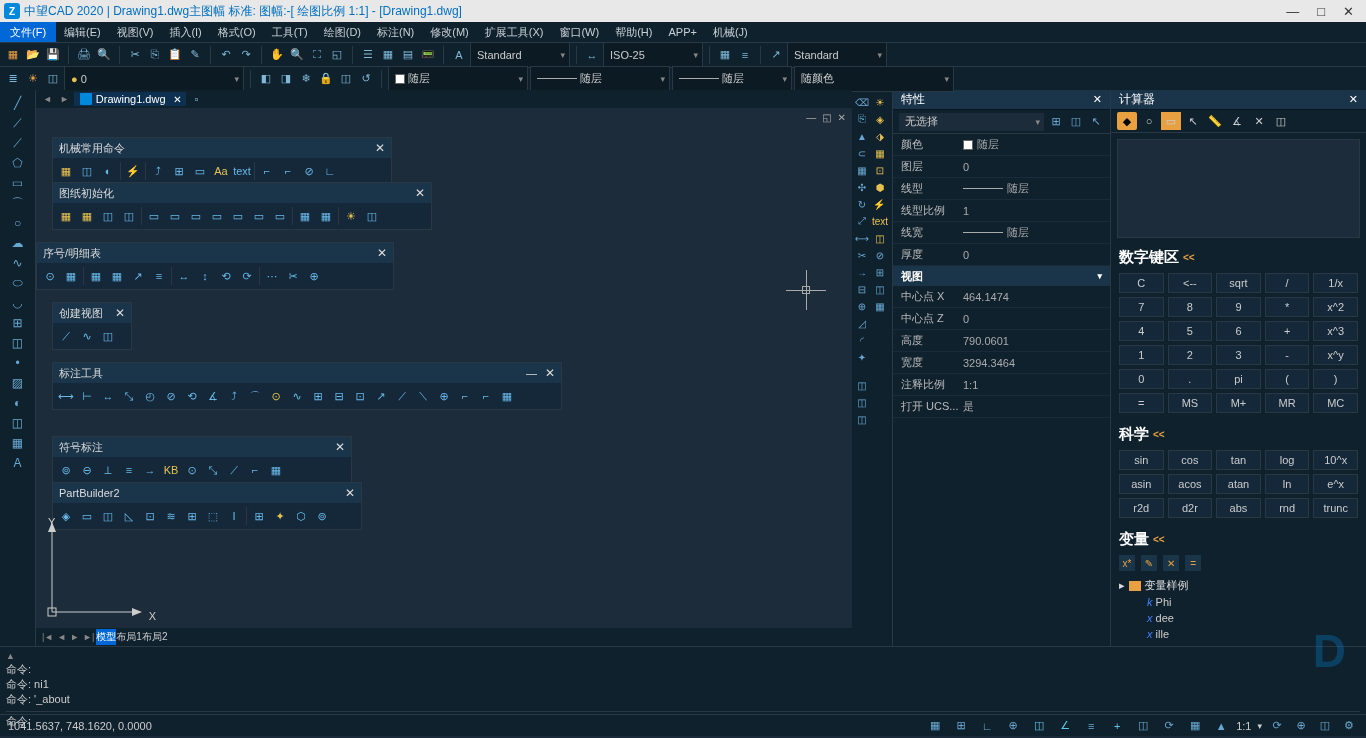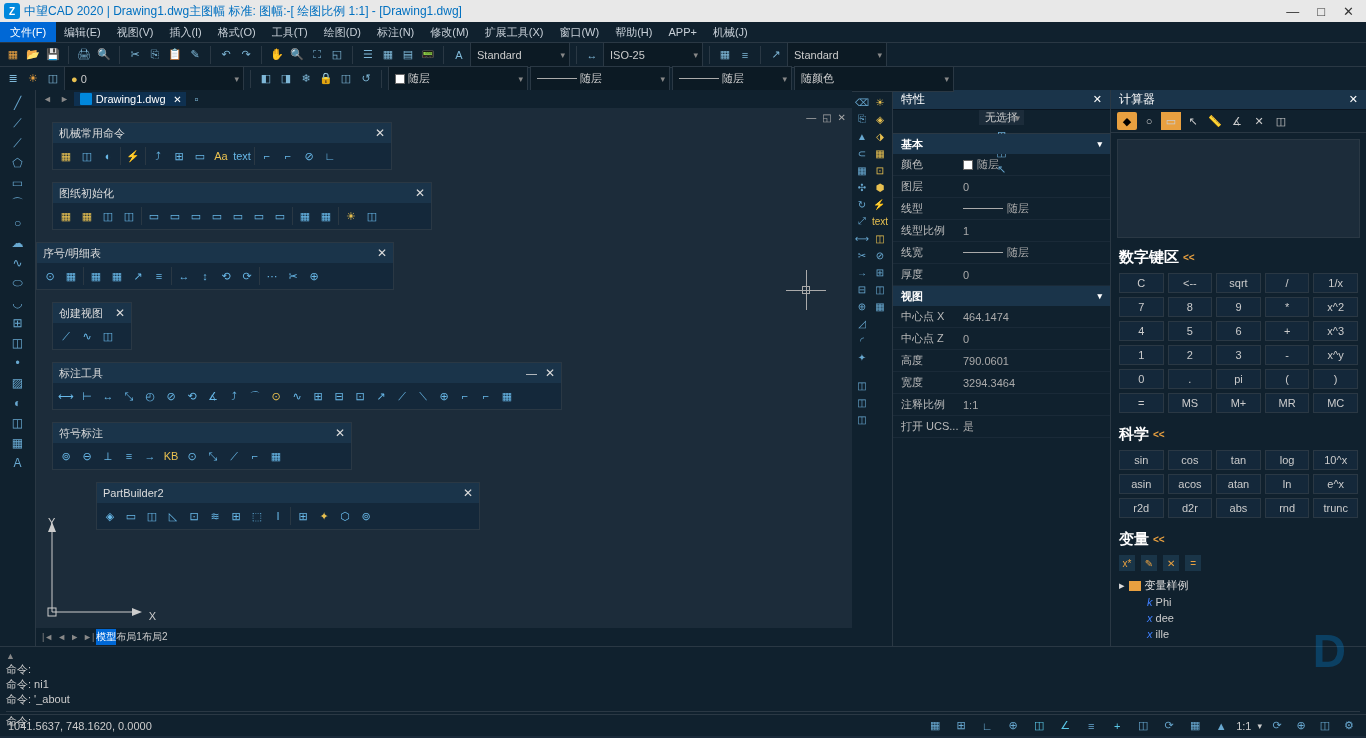--- a/index.html
+++ b/index.html
@@ -64,21 +64,21 @@
 .mid-tools .micon { width: 16px; height: 16px; color: #68a8d0; cursor: pointer; display:flex; align-items:center; justify-content:center; font-size:10px; }
 .mid-tools .micon.y { color: #e8c050; }
 
 .right-panels { display: flex; gap: 0; }
 .panel { background: #10212e; border-left: 1px solid #2a3844; display: flex; flex-direction: column; }
 .panel-header { height: 20px; background: #1a344a; display: flex; align-items: center; padding: 0 8px; color: #fff; font-size: 12px; border-bottom: 1px solid #0a1520; }
 .panel-header .ph-close { margin-left: auto; cursor: pointer; font-size:11px; }
 .panel-body { flex:1; overflow: auto; }
 
 .props-panel { width: 218px; }
-.props-sel { height: 24px; display: flex; align-items: center; padding: 0 6px; gap: 4px; border-bottom: 1px solid #2a3844; flex-direction: column; }
+.props-sel { height: 24px; display: flex; align-items: center; padding: 0 6px; gap: 4px; border-bottom: 1px solid #2a3844; }
 .props-sel .sel-dd { flex:1; background:#1c2c3a; height:18px; display:flex; align-items:center; padding:0 6px; position:relative; font-size:11px; }
 .props-sel .sel-dd::after { content:'▾'; position:absolute; right:4px; font-size:9px; color:#888; }
 .props-sel .sicon { width:16px; height:16px; color:#68a8d0; cursor:pointer; display:flex; align-items:center; justify-content:center; font-size:11px; }
 .prop-section-h { height: 20px; background: #1a344a; color: #fff; display: flex; align-items: center; padding: 0 8px; font-size: 11px; font-weight: bold; position:relative; }
 .prop-section-h::after { content:'▾'; position:absolute; right:8px; font-size:9px; }
 .prop-row { display: flex; height: 22px; align-items: center; border-bottom: 1px solid #1a2a38; }
 .prop-row .plabel { width: 70px; padding-left: 8px; color: #bbb; font-size:11px; }
 .prop-row .pval { flex:1; color: #aaa; font-size:11px; display:flex; align-items:center; gap:4px; }
 .color-sw { width: 10px; height: 10px; background: #fff; border: 1px solid #666; display: inline-block; }
 .line-sw { width: 40px; height: 1px; background: #aaa; display: inline-block; }
@@ -237,21 +237,21 @@
     <div class="canvas">
       <div class="canvas-controls">
         <span>—</span>
         <span>◱</span>
         <span>✕</span>
       </div>
       <div class="crosshair">
           <div class="box"></div>
         </div>
 
-      <div class="float-panel" style="top:14px; left:16px; width:340px;">
+      <div class="float-panel" style="top:29px; left:16px; width:340px;">
         <div class="fp-header">
             <span>机械常用命令</span>
             <span class="fp-close">✕</span>
           </div>
         <div class="fp-body">
           <span class="fp-icon y">▦</span>
             <span class="fp-icon">◫</span>
             <span class="fp-icon">◐</span>
             <span class="fp-sep"></span>
             <span class="fp-icon y">⚡</span>
@@ -359,41 +359,41 @@
             <span class="fp-icon">↗</span>
             <span class="fp-icon">⟋</span>
             <span class="fp-icon">⟍</span>
             <span class="fp-icon">⊕</span>
             <span class="fp-icon">⌐</span>
             <span class="fp-icon">⌐</span>
             <span class="fp-icon">▦</span>
         </div>
       </div>
 
-      <div class="float-panel" style="top:314px; left:16px; width:300px;">
+      <div class="float-panel" style="top:328px; left:16px; width:300px;">
         <div class="fp-header">
             <span>符号标注</span>
             <span class="fp-close">✕</span>
           </div>
         <div class="fp-body">
           <span class="fp-icon">⊚</span>
             <span class="fp-icon">⊖</span>
             <span class="fp-icon">⟂</span>
             <span class="fp-icon">≡</span>
             <span class="fp-icon">→</span>
             <span class="fp-icon y">KB</span>
             <span class="fp-icon">⊙</span>
             <span class="fp-icon">⤡</span>
             <span class="fp-icon">⟋</span>
             <span class="fp-icon">⌐</span>
             <span class="fp-icon">▦</span>
         </div>
       </div>
 
-      <div class="float-panel" style="top:374px; left:16px; width:384px;margin-left:44px;">
+      <div class="float-panel" style="top:374px; left:16px; width:310px;">
         <div class="fp-header">
             <span>PartBuilder2</span>
             <span class="fp-close">✕</span>
           </div>
         <div class="fp-body">
           <span class="fp-icon">◈</span>
             <span class="fp-icon">▭</span>
             <span class="fp-icon">◫</span>
             <span class="fp-icon">◺</span>
             <span class="fp-icon">⊡</span>
@@ -514,21 +514,20 @@
           <span>特性</span>
           <span class="ph-close">✕</span>
         </div>
       <div class="props-sel">
         <div class="sel-dd">无选择</div>
         <span class="sicon">⊞</span>
         <span class="sicon">◫</span>
         <span class="sicon">↖</span>
       </div>
       <div class="panel-body">
-        <div class="prop-section-h">基本</div>
         <div class="prop-row">
             <div class="plabel">颜色</div>
             <div class="pval">
               <span class="color-sw"></span>
               <span>随层</span>
             </div>
           </div>
         <div class="prop-row">
             <div class="plabel">图层</div>
             <div class="pval">0</div>

